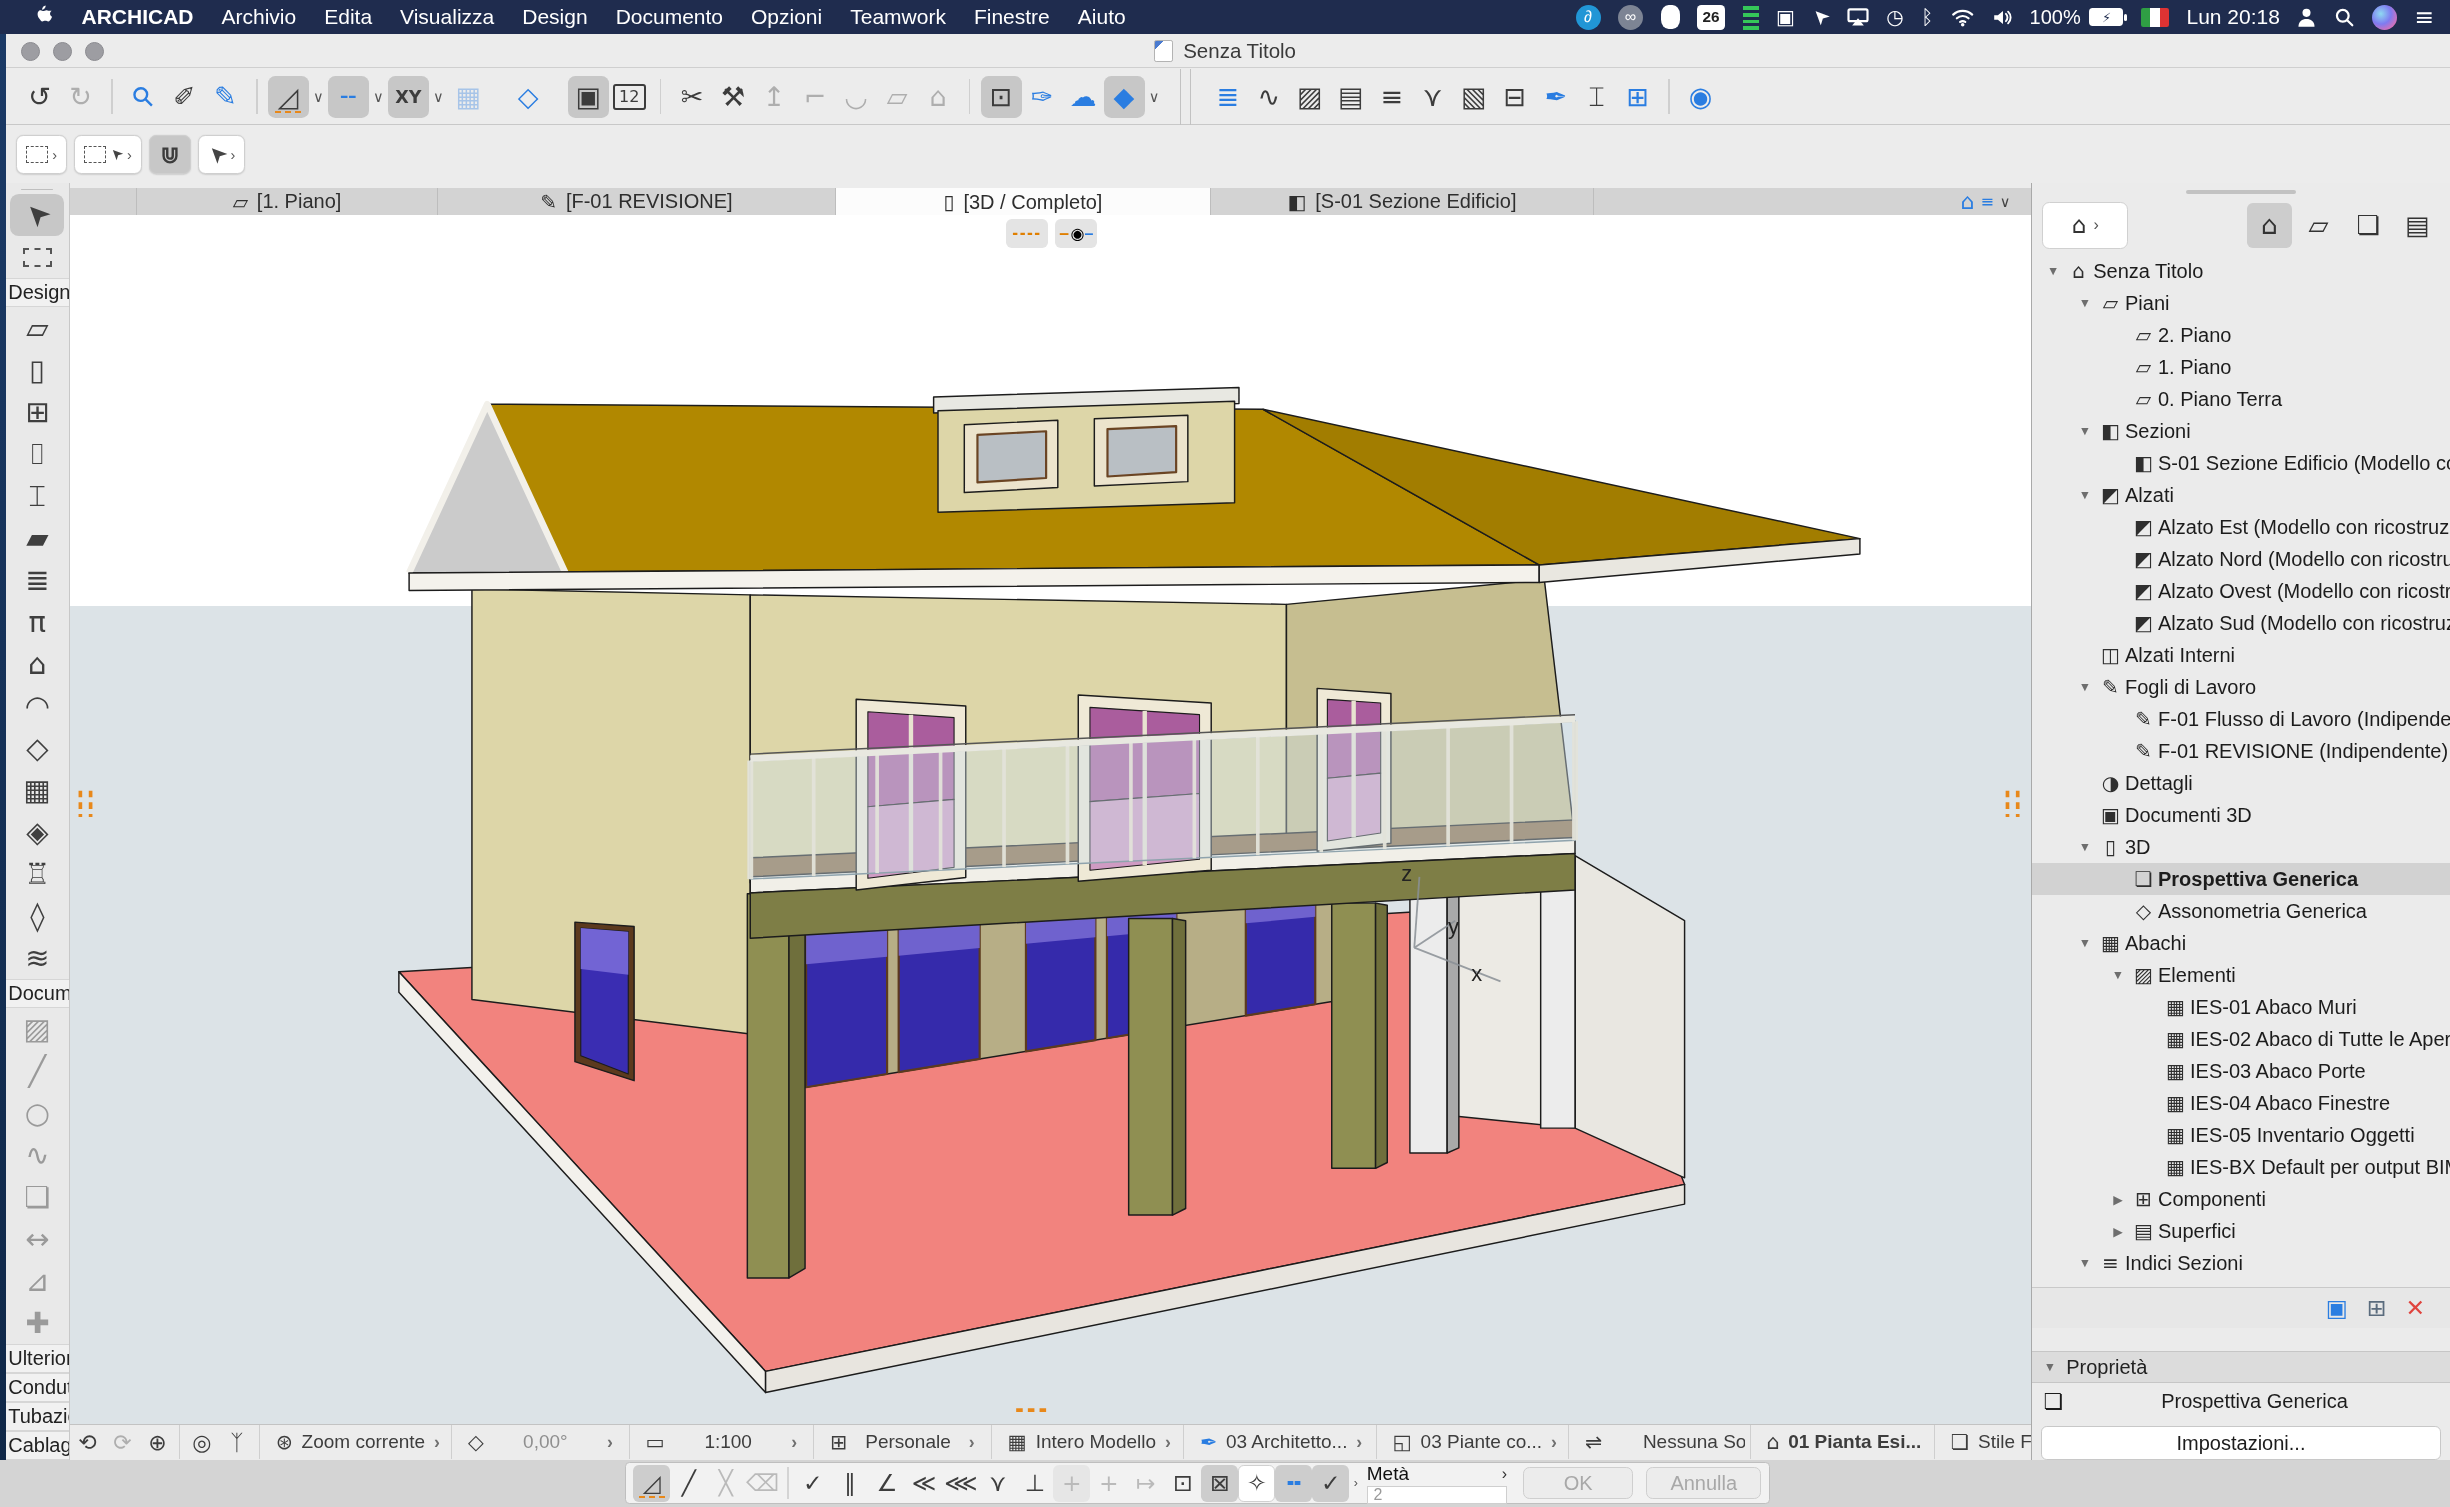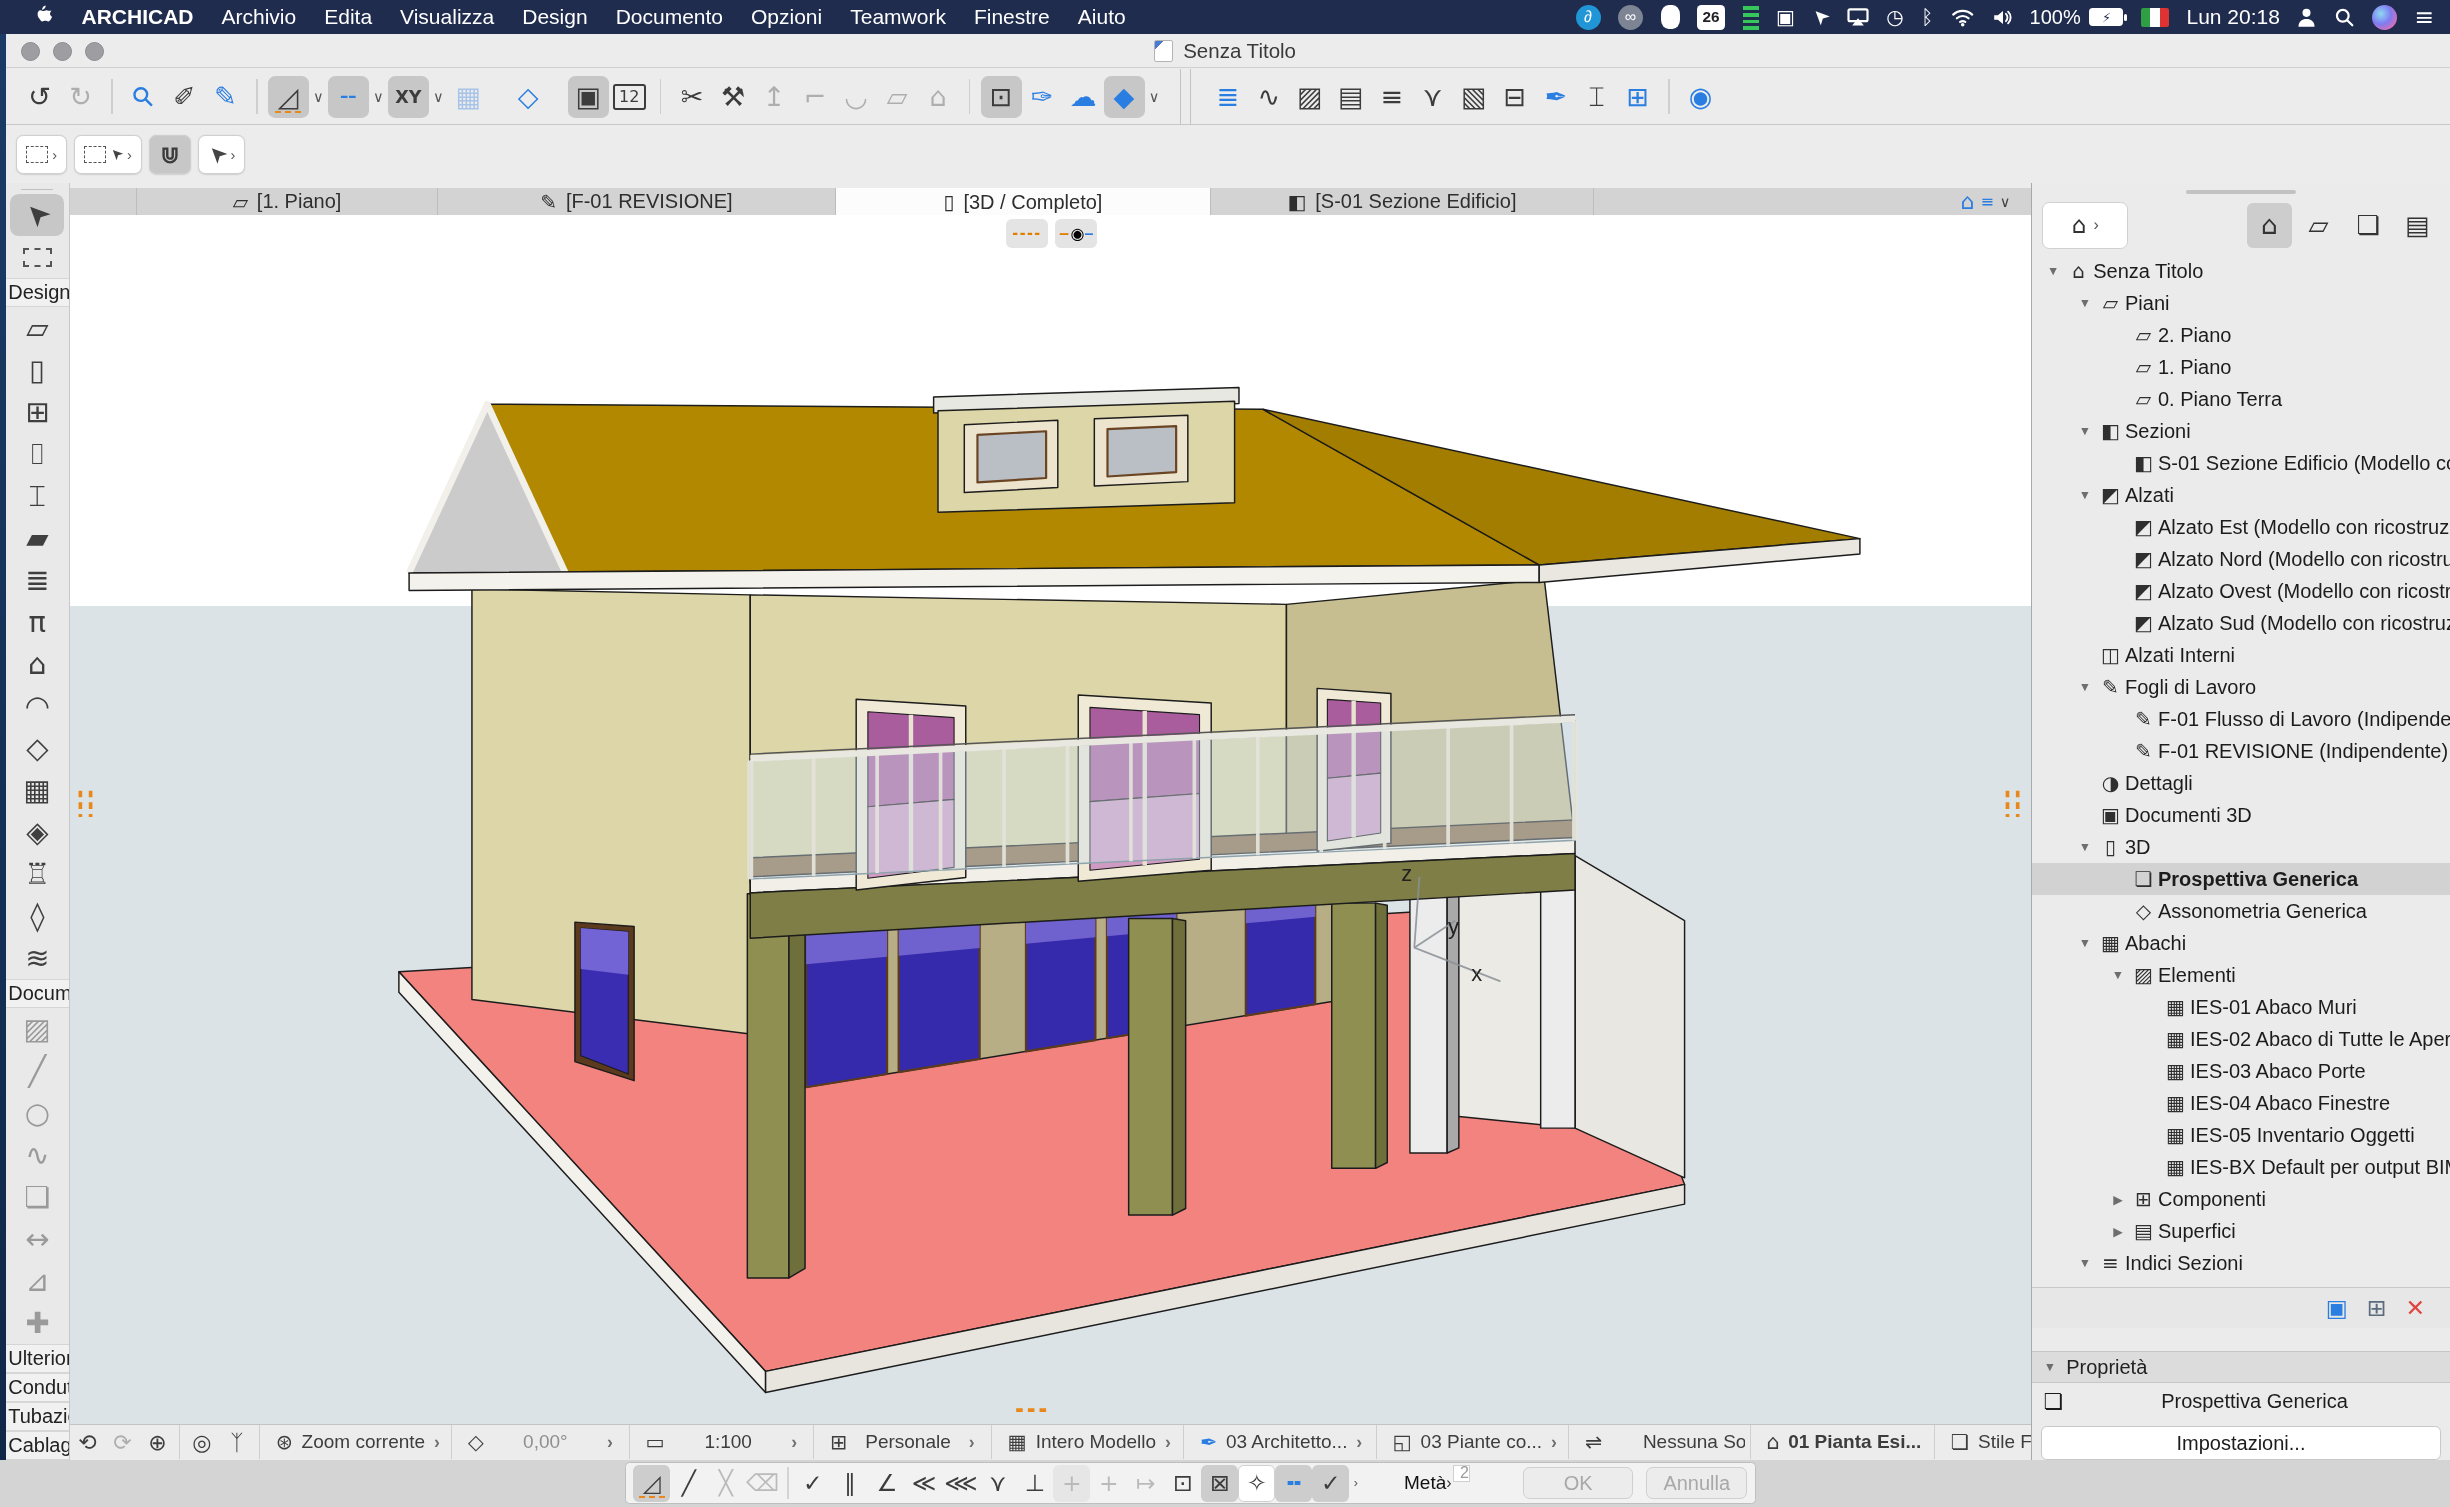--- a/index.html
+++ b/index.html
@@ -121,21 +121,21 @@
   
   #bottomstrip{position:absolute;left:0;top:1460px;width:2450px;height:48px;background:#d4d4d4;}
   #snapbar{position:absolute;left:625px;top:1462px;height:42px;background:#f2f2f2;border:0.7px solid #bfbfbf;border-radius:4.4px;display:flex;align-items:center;padding:0 7.3px;gap:1.5px;}
   .sn-btn{position:relative;width:37px;height:37px;display:flex;align-items:center;justify-content:center;font-size:23.4px;color:#3d3d3d;border-radius:5.8px;flex:0 0 auto;}
   .sn-btn.p{background:#cdcdcd;}
   .sn-btn.w{background:#fff;border:0.7px solid #d0d0d0;}
   .sn-btn.f{opacity:.3;}
   .sn-btn.od:after{content:"";position:absolute;left:5.8px;right:5.8px;bottom:3.7px;border-bottom:2.2px dashed #e8881a;}
   .sn-sep{width:1.5px;height:32px;background:#d4d4d4;margin:0 5.8px;flex:0 0 auto;}
   .sn-chev{width:13px;font-size:12.4px;color:#555;text-align:center;flex:0 0 auto;}
-  #meta-box{width:146px;height:37px;display:flex;flex-direction:row;justify-content:center;gap:1.5px;padding:0 2.9px;flex:0 0 auto;}
+  #meta-box{width:146px;height:37px;display:flex;flex-direction:column;justify-content:center;gap:1.5px;padding:0 2.9px;flex:0 0 auto;}
   #meta-top{display:flex;align-items:center;font-size:19px;color:#111;}
   #meta-top .mchev{margin-left:auto;font-size:16px;color:#333;}
   #meta-input{height:17.5px;background:#fff;border:0.7px solid #cfcfcf;font-size:16px;color:#9a9a9a;padding-left:5.8px;display:flex;align-items:center;}
   .okbtn{width:110px;height:32px;margin-left:11.7px;background:#ececec;border:0.7px solid #cfcfcf;border-radius:6.6px;display:flex;align-items:center;justify-content:center;font-size:20px;color:#a8a8a8;flex:0 0 auto;}
 
   svg text{font-family:"Liberation Sans",sans-serif;}
 </style>
 </head>
 <body>
 
@@ -946,17 +946,17 @@
         <div class="sn-chev">›</div>
       </div>
     <div id="meta-box">
       <div id="meta-top">
           <span>Metà</span>
           <span class="mchev">›</span>
         </div>
       <div id="meta-input">2</div>
     </div>
     <div class="okbtn">OK</div>
-    <div class="okbtn" style="width:101px">Annulla</div>
+    <div class="okbtn" style="width:115px">Annulla</div>
   </div>
 
 </div>
 
 
 </body></html>

